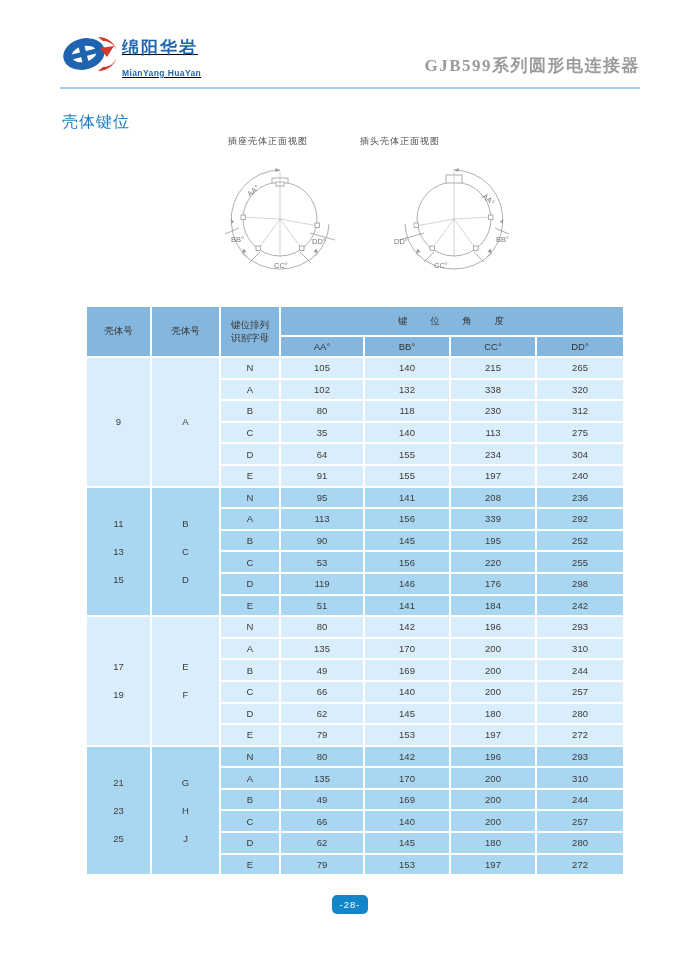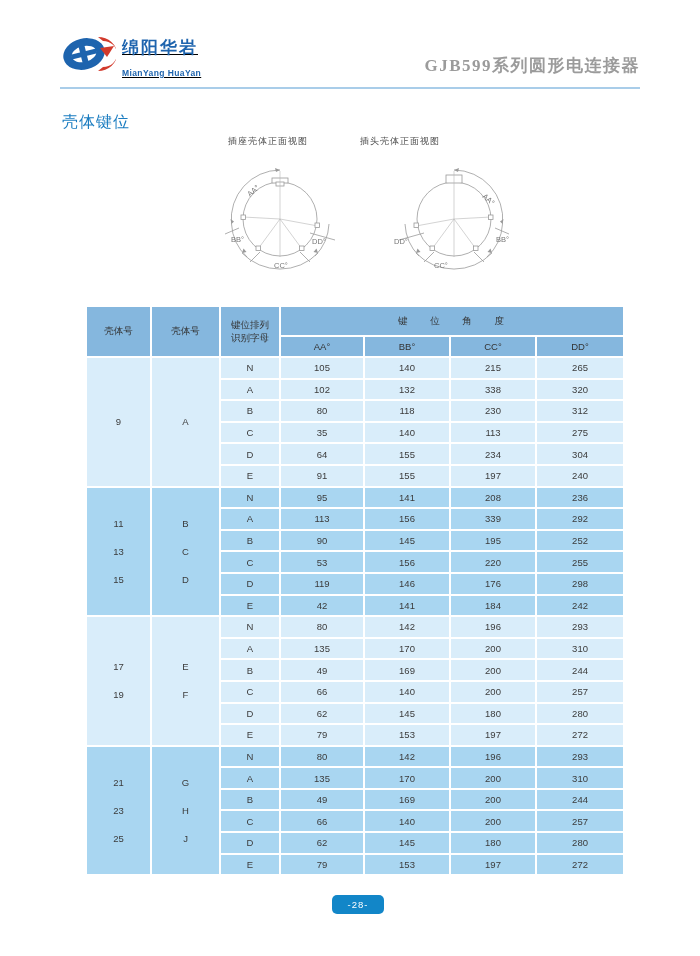--- a/index.html
+++ b/index.html
@@ -48,21 +48,21 @@
   th.span-hdr{line-height:1.35;}
   table.key-table td{
     font-size:9.5px;color:#3b3b3b;text-align:center;vertical-align:middle;
     height:19.6px;padding:0;
   }
   td.tone-light{background:#d9edfa;}
   td.tone-dark{background:#a9d6f1;}
   td.shell-cell .stack{display:flex;flex-direction:column;justify-content:center;gap:17px;}
   
   .page-pill{
-    position:absolute;left:332px;top:895px;width:52px;height:19px;
+    position:absolute;left:332px;top:895px;width:36px;height:19px;
     background:#1286c8;border-radius:5px;color:#fff;font-size:9.5px;
     display:flex;align-items:center;justify-content:center;letter-spacing:1px;
   }
 </style>
 </head>
 <body>
 
 <div class="page">
 
   <div class="hdr-logo">
@@ -295,21 +295,21 @@
           </tr>
           <tr>
             <td class="tone-dark">D</td>
             <td class="tone-dark">119</td>
             <td class="tone-dark">146</td>
             <td class="tone-dark">176</td>
             <td class="tone-dark">298</td>
           </tr>
           <tr>
             <td class="tone-dark">E</td>
-            <td class="tone-dark">42</td>
+            <td class="tone-dark">51</td>
             <td class="tone-dark">141</td>
             <td class="tone-dark">184</td>
             <td class="tone-dark">242</td>
           </tr>
           <tr>
             <td rowspan="6" class="shell-cell tone-light">
               <div class="stack">
                 <div>17</div>
                 <div>19</div>
               </div>

